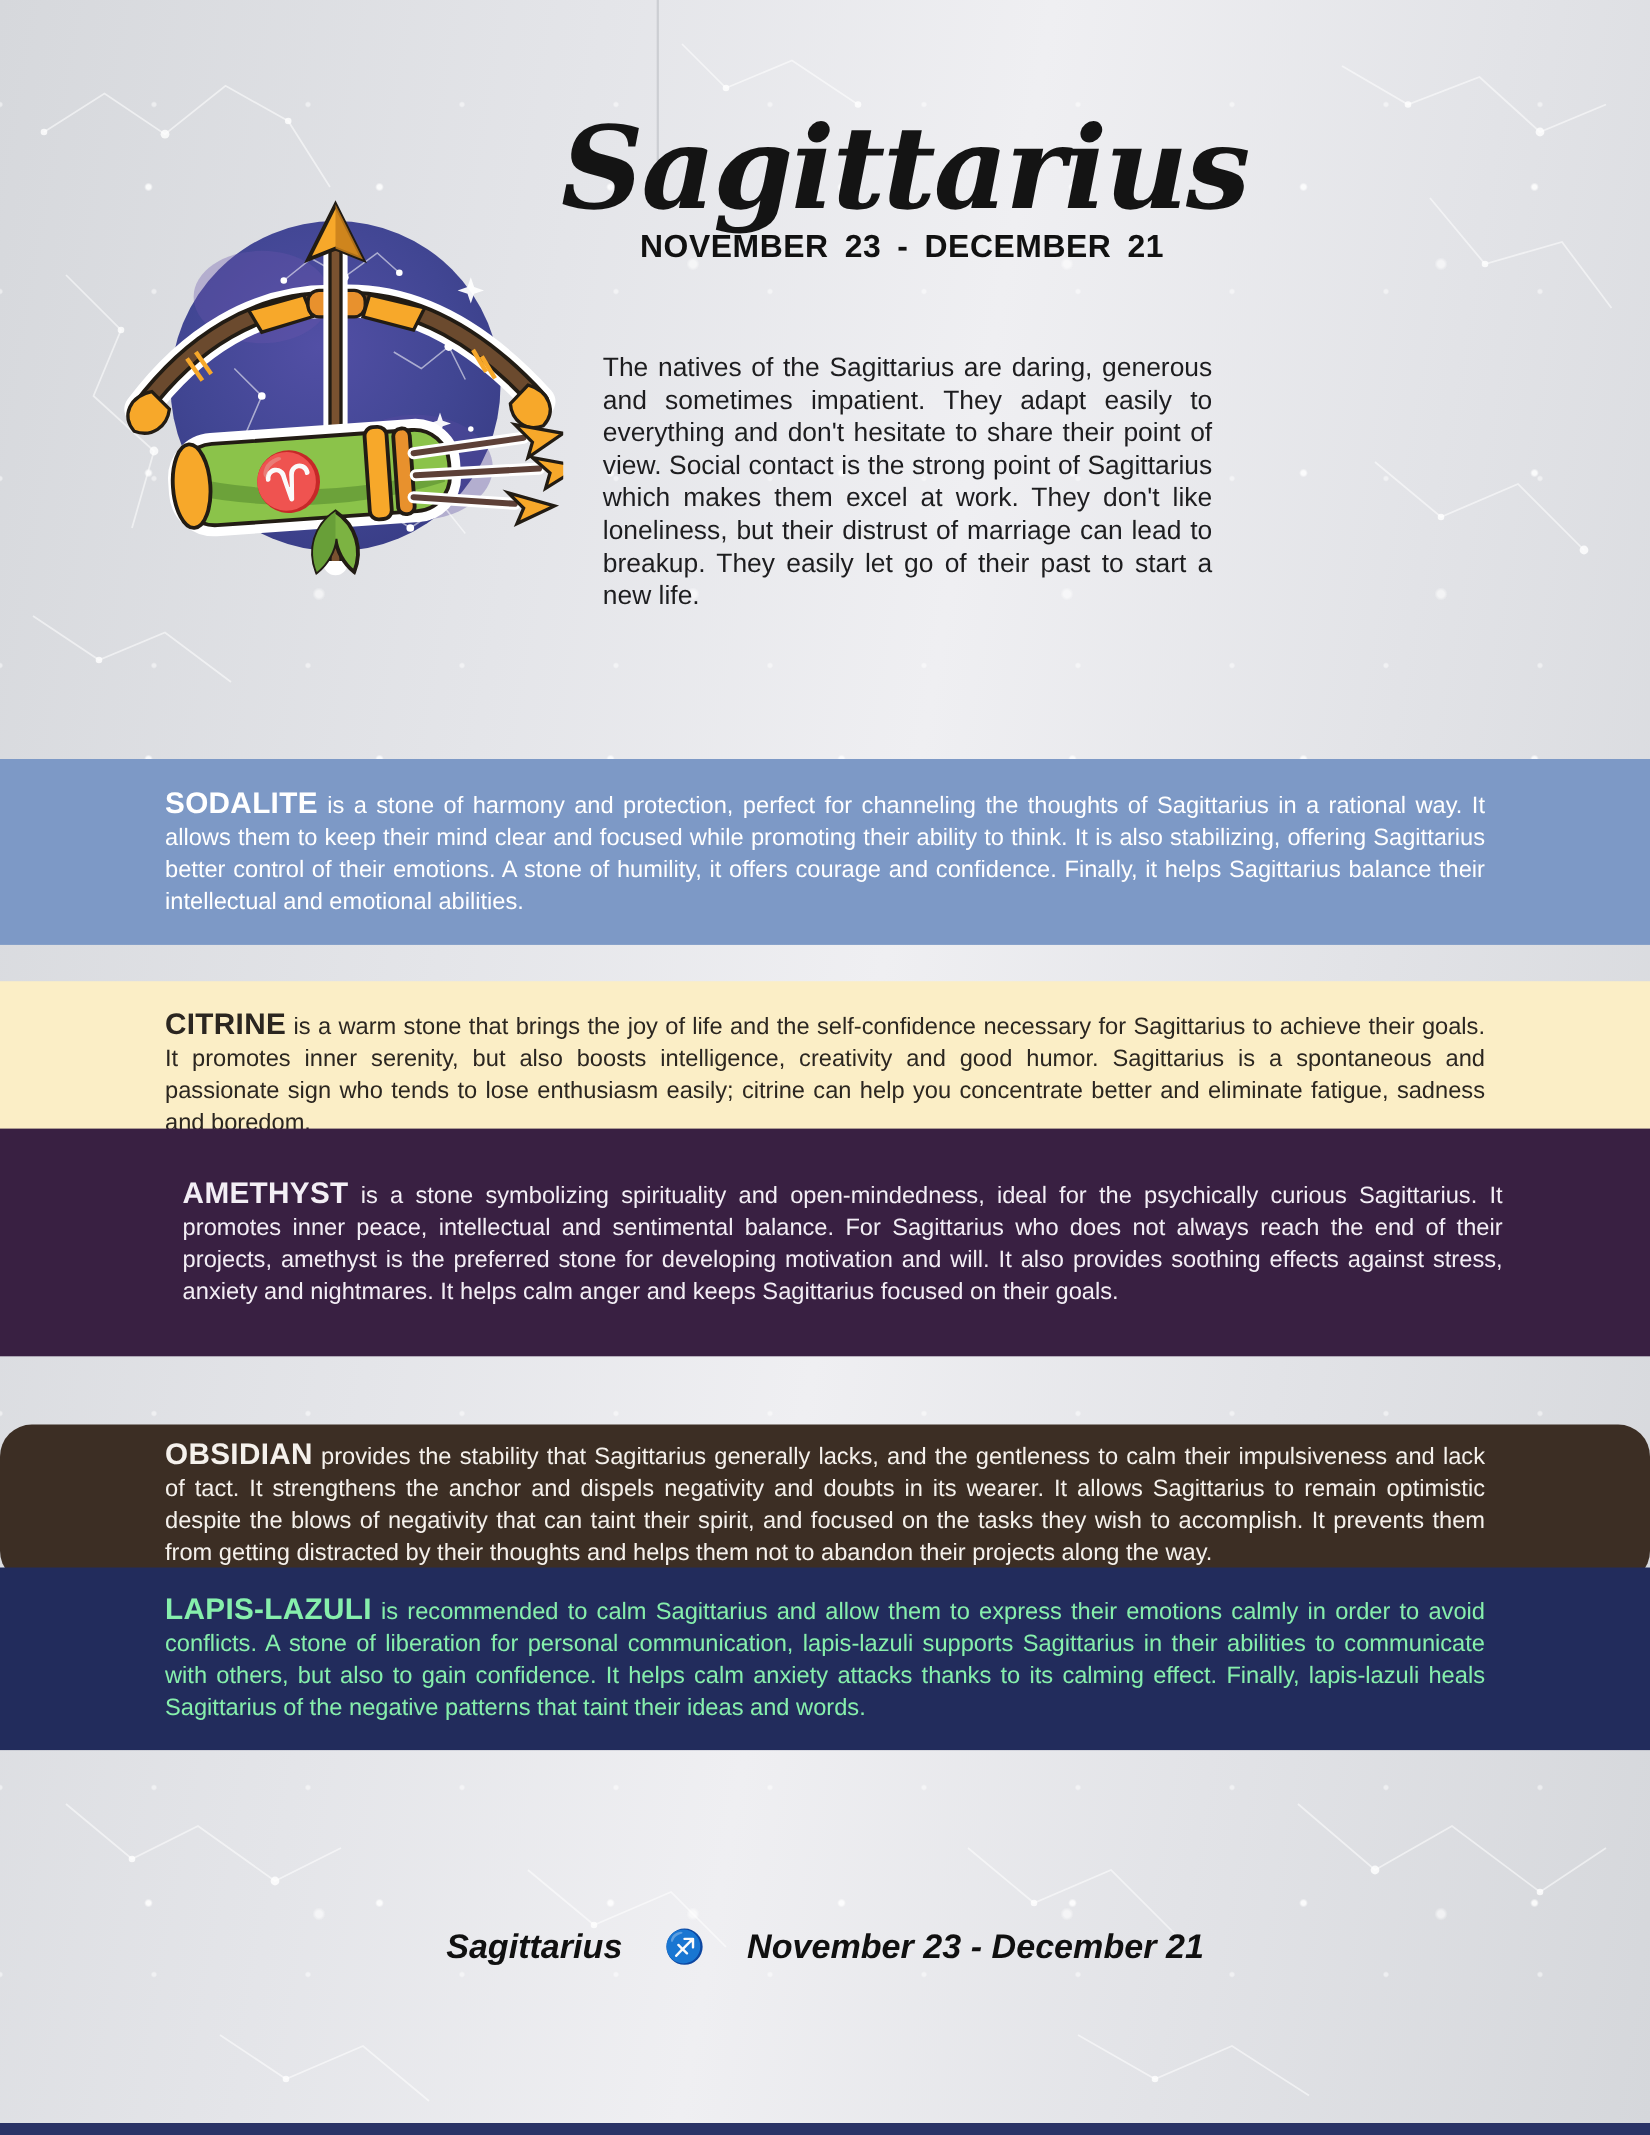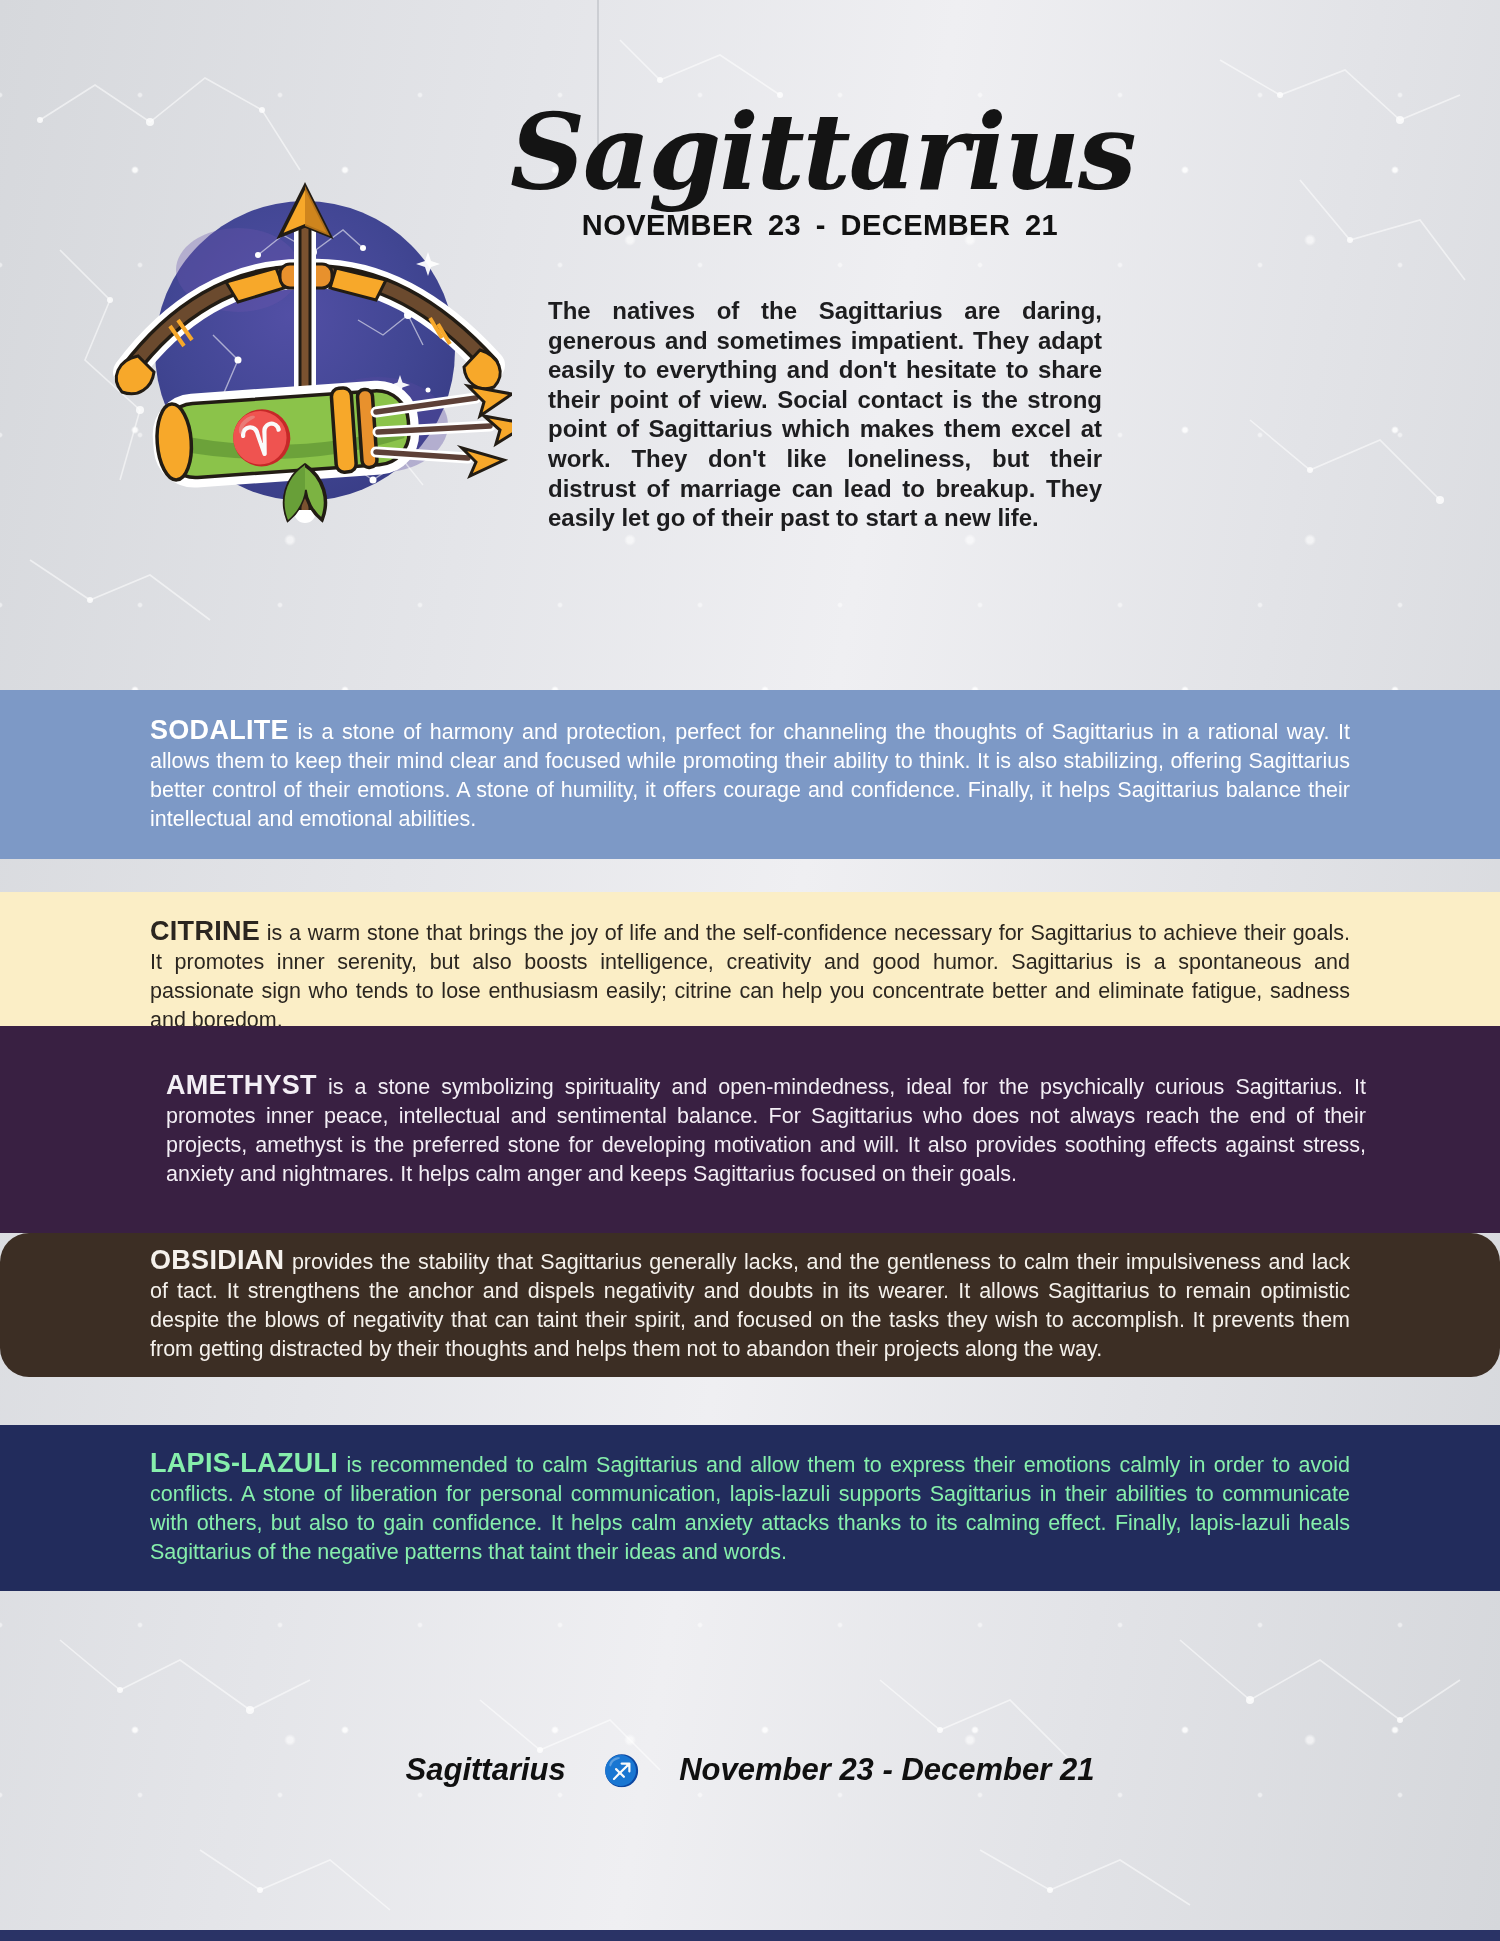--- a/index.html
+++ b/index.html
@@ -27,33 +27,33 @@
   #title-block{position:absolute;left:510px;top:98px;width:620px;text-align:center;}
   #title{
     font-family:"DejaVu Serif", serif;font-style:italic;font-weight:bold;
     font-size:104px;line-height:1.05;color:#141414;letter-spacing:-2px;
   }
   #subtitle{
     margin-top:2px;font-size:29px;font-weight:bold;color:#111;
     letter-spacing:.5px;word-spacing:6px;
   }
   #intro{
-    position:absolute;left:548px;top:272px;width:554px;
-    font-size:24px;font-weight:bold;color:#1d1d1f;line-height:29.6px;
+    position:absolute;left:548px;top:296px;width:554px;
+    font-size:24px;font-weight:normal;color:#1d1d1f;line-height:29.6px;
     text-align:justify;
   }
 
   
   .band{position:absolute;left:0;width:1500px;display:flex;align-items:center;}
   .band-text{margin:0;padding:0 150px;font-size:21.5px;line-height:29px;text-align:justify;}
   .stone-name{font-size:27px;font-weight:bold;letter-spacing:.3px;}
   #band-sodalite{top:690px;height:169px;}
   #band-citrine{top:892px;height:167px;}
   #band-amethyst{top:1026px;height:207px;}
-  #band-obsidian{top:1233px;height:144px;border-radius:29px;}
+  #band-obsidian{top:1295px;height:144px;border-radius:29px;}
   #band-lapis{top:1425px;height:166px;}
 
   
   #footer{
     position:absolute;left:0;top:1752px;width:1500px;
     display:flex;justify-content:center;align-items:center;gap:38px;
     font-size:31px;font-weight:bold;font-style:italic;color:#101010;
   }
   #footer .glyph{font-style:normal;font-size:30px;font-weight:normal;}
   #bottom-strip{position:absolute;left:0;top:1930px;width:1500px;height:11px;background:#2a3366;}

